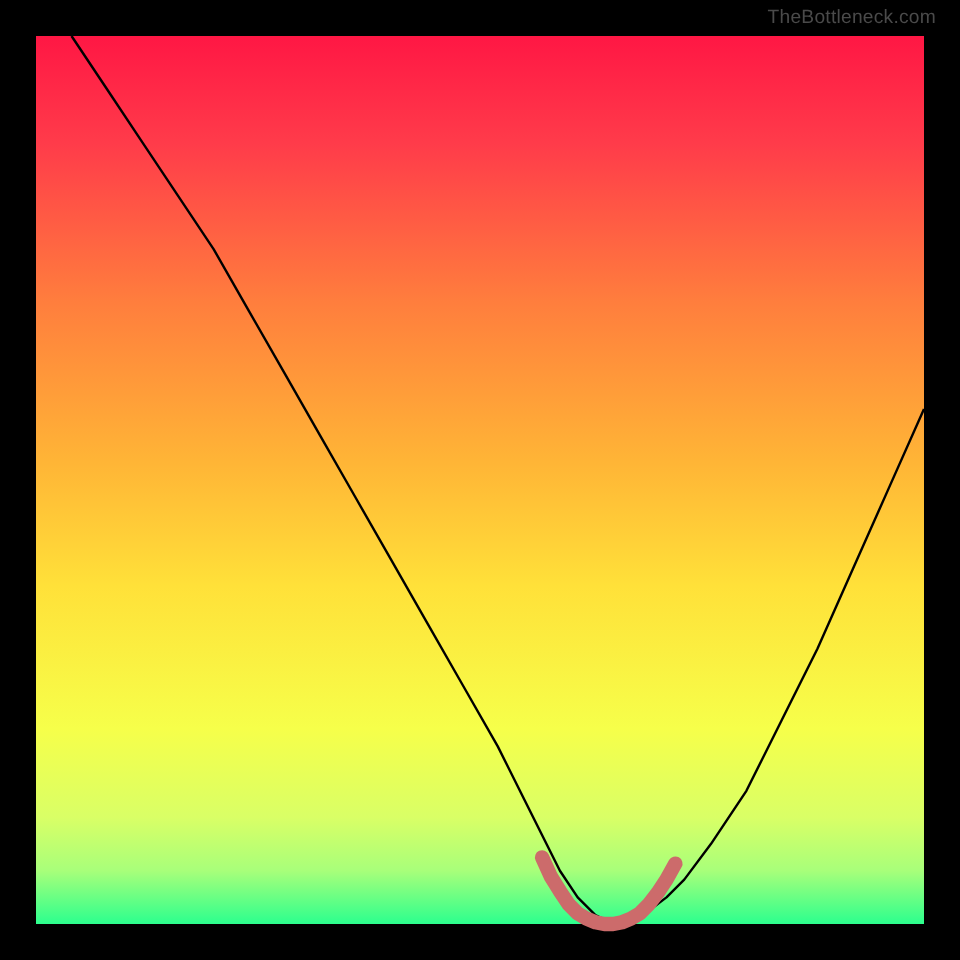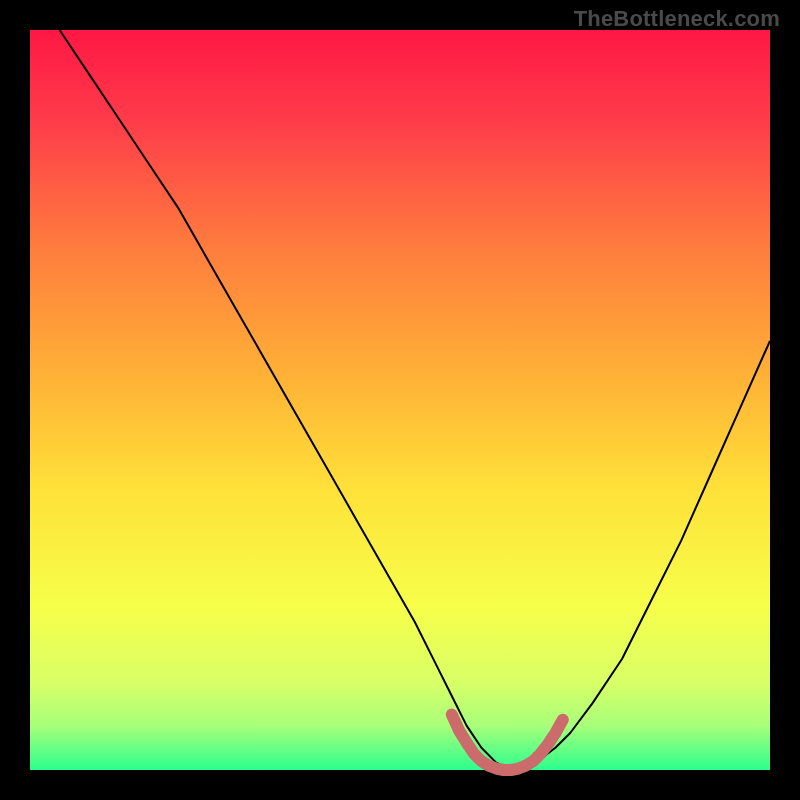--- a/index.html
+++ b/index.html
@@ -3,22 +3,22 @@
 <meta charset="utf-8">
 <style>
   * { margin: 0; padding: 0; box-sizing: border-box; }
   body { width: 800px; height: 800px; overflow: hidden; background: #000; position: relative; font-family: Arial, sans-serif; }
   .chart-container { position: absolute; top: 0; left: 0; width: 800px; height: 800px; }
   .watermark {
     position: absolute;
     top: 6px;
     right: 20px;
     color: #4a4a4a;
-    font-size: 22px;
-    font-weight: 700;
+    font-size: 16px;
+    font-weight: 400;
     z-index: 10;
     letter-spacing: 0.2px;
   }
   svg { display: block; }
 </style>
 </head>
 <body>
 
 <div class="chart-container">
   <svg id="chart-svg" width="800" height="800" viewBox="0 0 800 800">

